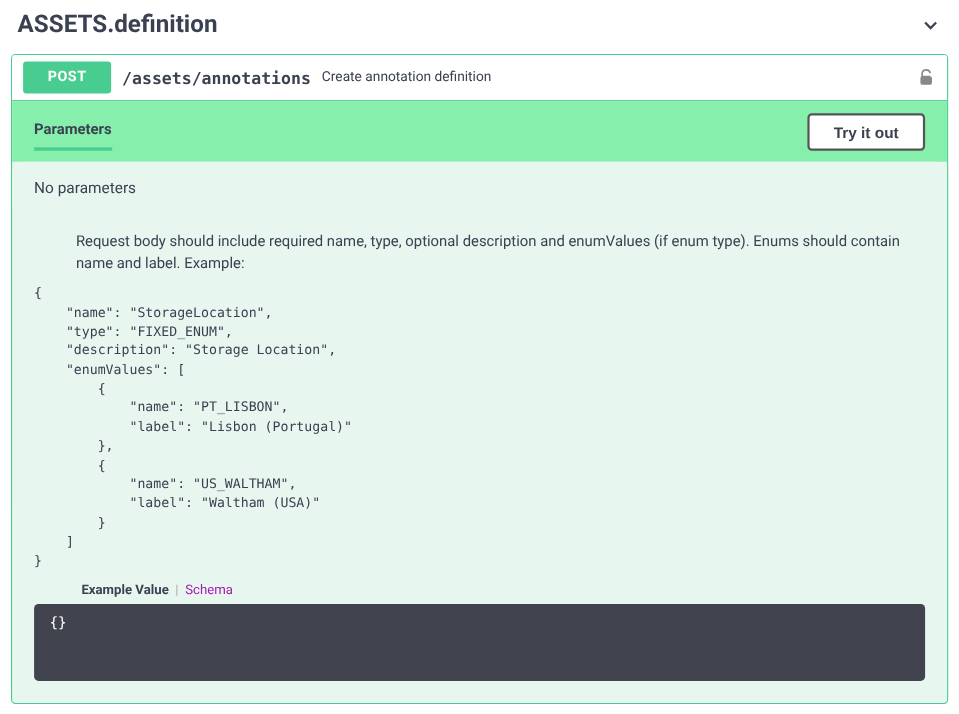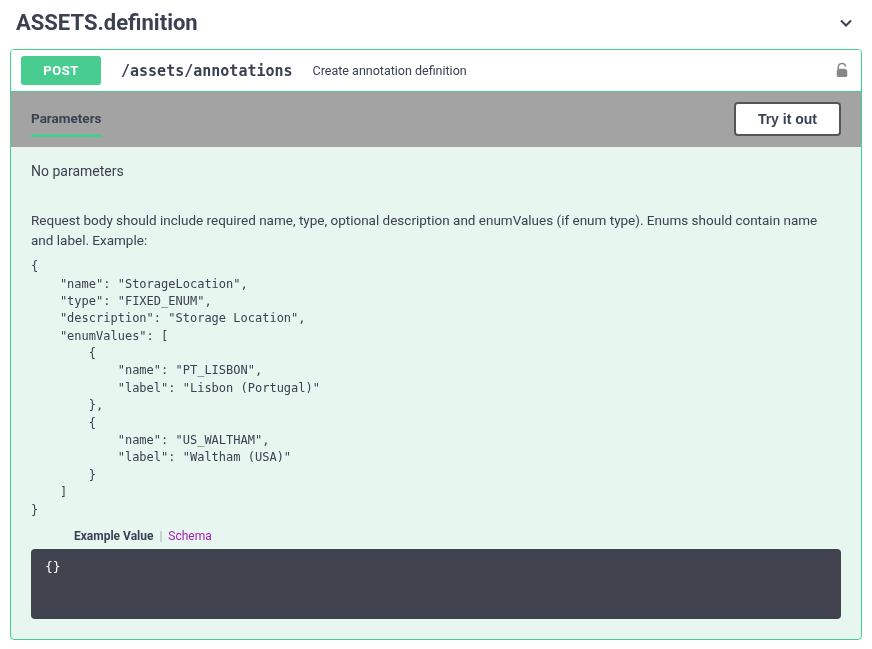--- a/index.html
+++ b/index.html
@@ -3,38 +3,38 @@
   <meta charset="utf-8">
   <style>
     * { box-sizing: border-box; margin: 0; padding: 0; }
     body { font-family: -apple-system, BlinkMacSystemFont, "Segoe UI", Roboto, sans-serif; background: #fff; color: #3b4151; }
     .container { width: 872px; }
     .header { display: flex; align-items: center; justify-content: space-between; padding: 10px 16px 14px 16px; }
     .header h2 { font-size: 22px; font-weight: 700; color: #3b4151; }
     .chevron { width: 20px; height: 20px; }
     .chevron svg { width: 100%; height: 100%; stroke: #3b4151; stroke-width: 2.5; fill: none; }
     .opblock { margin: 0 10px 8px 10px; border: 1px solid #49cc90; border-radius: 4px; background: #e8f6f0; overflow: hidden; }
-    .opblock-summary { display: flex; align-items: center; padding: 6px 10px; background: #fff; gap: 20px; border-bottom: 1px solid #49cc90; }
+    .opblock-summary { display: flex; align-items: center; padding: 6px 10px; background: #fff; gap: 10px; border-bottom: 1px solid #49cc90; }
     .method-badge { background: #49cc90; color: #fff; font-weight: 700; font-size: 13px; padding: 7px 0; width: 80px; text-align: center; border-radius: 3px; letter-spacing: 0.5px; }
     .path { font-family: "Consolas", "Monaco", monospace; font-size: 15px; font-weight: 600; color: #3b4151; }
     .summary-desc { font-size: 12.5px; color: #3b4151; }
     .lock-icon { margin-left: auto; width: 18px; height: 18px; }
     .lock-icon svg { width: 100%; height: 100%; fill: #888; }
-    .tab-bar { display: flex; align-items: flex-start; justify-content: space-between; padding: 10px 20px; background: #a3a3a3; }
+    .tab-bar { display: flex; align-items: flex-end; justify-content: space-between; padding: 10px 20px; background: #86efac; }
     .tab-active { font-size: 13.5px; font-weight: 700; color: #3b4151; padding: 8px 0; border-bottom: 3px solid #49cc90; }
     .try-btn { border: 2px solid #555; background: #fff; color: #3b4151; font-size: 14px; font-weight: 700; padding: 7px 22px; border-radius: 4px; cursor: pointer; }
     .no-params { padding: 16px 20px; font-size: 14px; color: #3b4151; background: #e8f6f0; border-radius: 11px; }
     .reqbody-bar { display: flex; align-items: center; justify-content: space-between; padding: 10px 20px; background: #fff; border-top: 1px solid #d9eee5; border-bottom: 1px solid #d9eee5; }
     .reqbody-label { font-size: 14px; color: #3b4151; }
     .select-wrap { position: relative; }
     .content-select { appearance: none; -webkit-appearance: none; border: 2px solid #41444e; background: #fff; color: #3b4151; font-size: 13.5px; font-weight: 700; padding: 6px 36px 6px 10px; border-radius: 4px; min-width: 230px; cursor: pointer; }
     .select-caret { position: absolute; right: 10px; top: 50%; transform: translateY(-50%); pointer-events: none; width: 12px; height: 12px; }
     .select-caret svg { width: 100%; height: 100%; stroke: #3b4151; stroke-width: 2.5; fill: none; }
     .body-section { padding: 16px 20px 20px 20px; }
-    .body-desc { font-size: 13.5px; color: #3b4151; line-height: 1.45; margin-bottom: 8px; }
+    .body-desc { font-size: 13.5px; color: #3b4151; line-height: 1.45; margin-bottom: 8px; margin-left: 38px; }
     .example-json { font-family: "Consolas", "Monaco", monospace; font-size: 12px; color: #3b4151; line-height: 1.45; white-space: pre; margin-bottom: 10px; }
     .schema-tabs { font-size: 12px; margin-bottom: 6px; }
     .schema-tabs .active { font-weight: 700; color: #3b4151; padding-left: 43px; }
     .schema-tabs .sep { color: #aaa; margin: 0 3px; }
     .schema-tabs .inactive { color: #a21caf; cursor: pointer; }
     .example-box { background: #41444e; color: #fff; font-family: "Consolas", "Monaco", monospace; font-size: 13px; padding: 10px 14px; border-radius: 4px; min-height: 70px; }
   </style>
 </head>
 <body>
 

